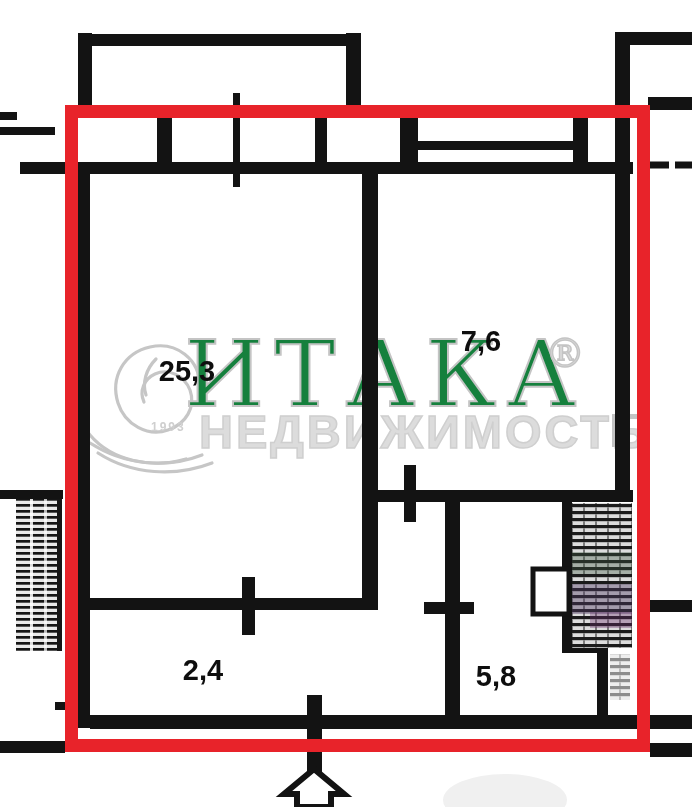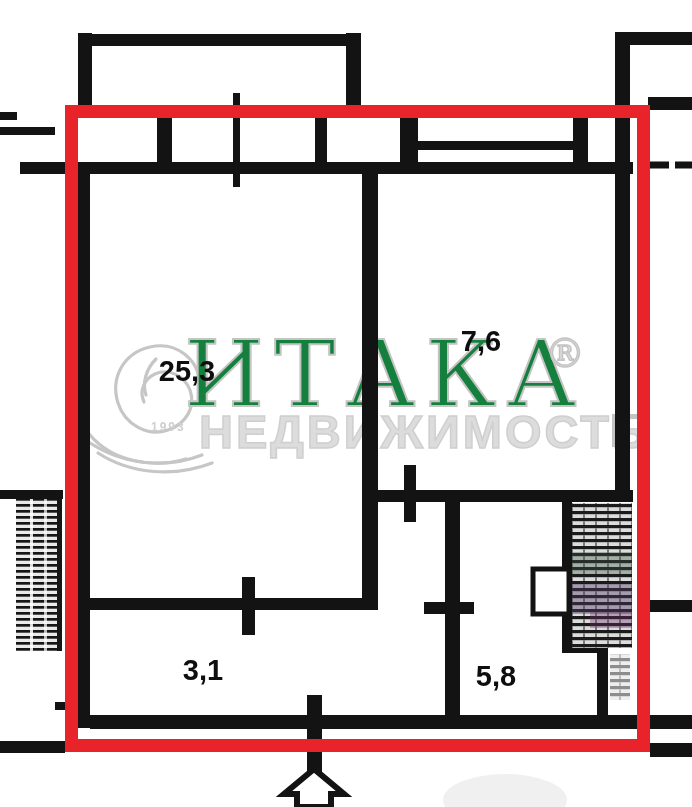--- a/index.html
+++ b/index.html
@@ -148,15 +148,15 @@
       <rect class="red" x="65" y="105" width="13" height="647"></rect>
       <rect class="red" x="637" y="105" width="13" height="647"></rect>
       <rect class="red" x="65" y="739" width="585" height="13"></rect>
     </g>
 
     <polygon points="314,769 284,794 297,794 297,807 331,807 331,794 344,794" fill="#ffffff" stroke="#131313" stroke-width="6" stroke-linejoin="miter"></polygon>
   </svg>
 
   <div class="area-label" style="left:187px;top:371px">25,3</div>
   <div class="area-label" style="left:481px;top:341px">7,6</div>
-  <div class="area-label" style="left:203px;top:670px">3,1</div>
+  <div class="area-label" style="left:203px;top:670px">2,4</div>
   <div class="area-label" style="left:496px;top:676px">5,8</div>
 </div>
 
 </body></html>

